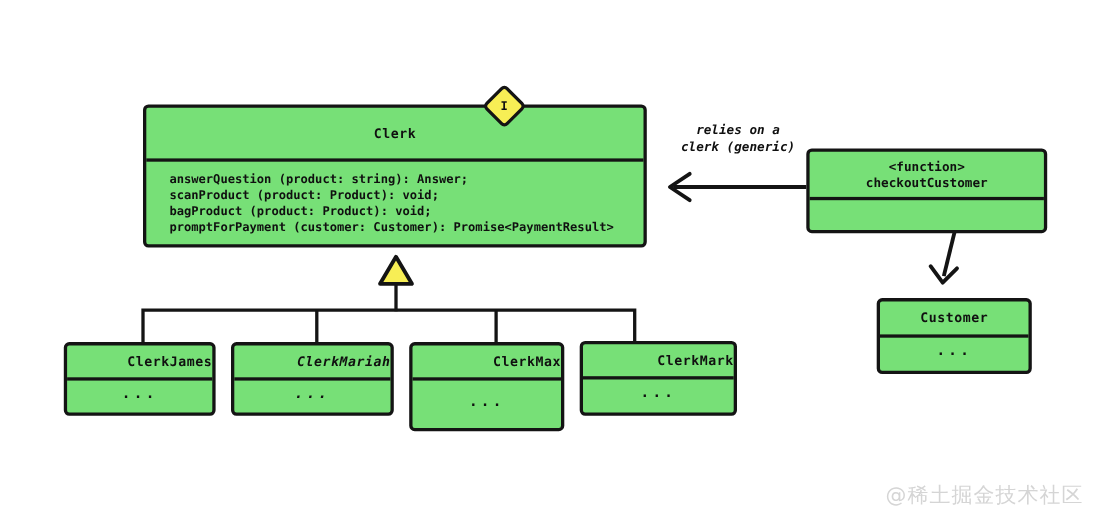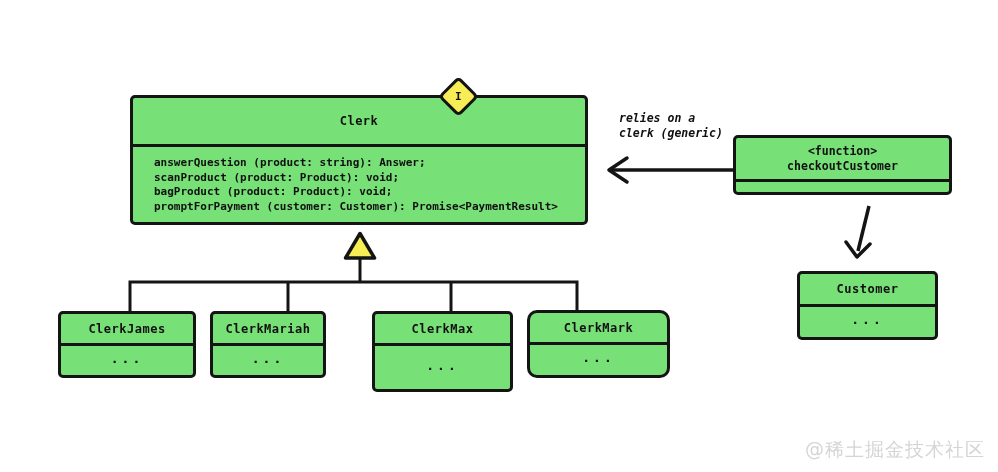--- a/index.html
+++ b/index.html
@@ -75,44 +75,45 @@
     z-index: 3;
   }
   .iface-badge span {
     transform: rotate(-45deg);
     font-weight: bold;
     font-size: 11px;
     color: #101010;
   }
 
   
-  .function-box { left: 733px; top: 135px; width: 219px; height: 60px; }
+  .function-box { left: 733px; top: 135px; width: 219px; height: 77px; }
   .function-box .uml-header { height: 41px; font-size: 11.5px; line-height: 15px; }
 
   
   .customer-box { left: 797px; top: 271px; width: 141px; height: 69px; }
   .customer-box .uml-header { height: 30px; }
 
   
-  .impl .uml-header { height: 29px; }
+  .impl .uml-header { height: 29px; align-items: flex-end; }
   .impl-james  { left: 58px;  top: 311px; width: 138px; height: 67px; }
-  .impl-mariah { left: 210px; top: 311px; width: 116px; height: 67px; }
+  .impl-mariah { left: 210px; top: 311px; width: 148px; height: 67px; font-style: italic; }
   .impl-max    { left: 372px; top: 311px; width: 141px; height: 81px; }
-  .impl-mark   { left: 527px; top: 310px; width: 143px; height: 68px; border-radius: 10px; }
+  .impl-mark   { left: 527px; top: 310px; width: 143px; height: 68px; }
 
   
   .dep-label {
     position: absolute;
     left: 619px; top: 111px;
     font-size: 11.5px;
     font-style: italic;
     font-weight: bold;
     line-height: 15px;
     color: #101010;
     white-space: nowrap;
+    text-align: center;
   }
 
   .watermark {
     position: absolute;
     right: 13px; top: 437px;
     font-family: "DejaVu Sans", sans-serif;
     font-size: 19px;
     color: #d5d5d5;
     letter-spacing: 1px;
   }

